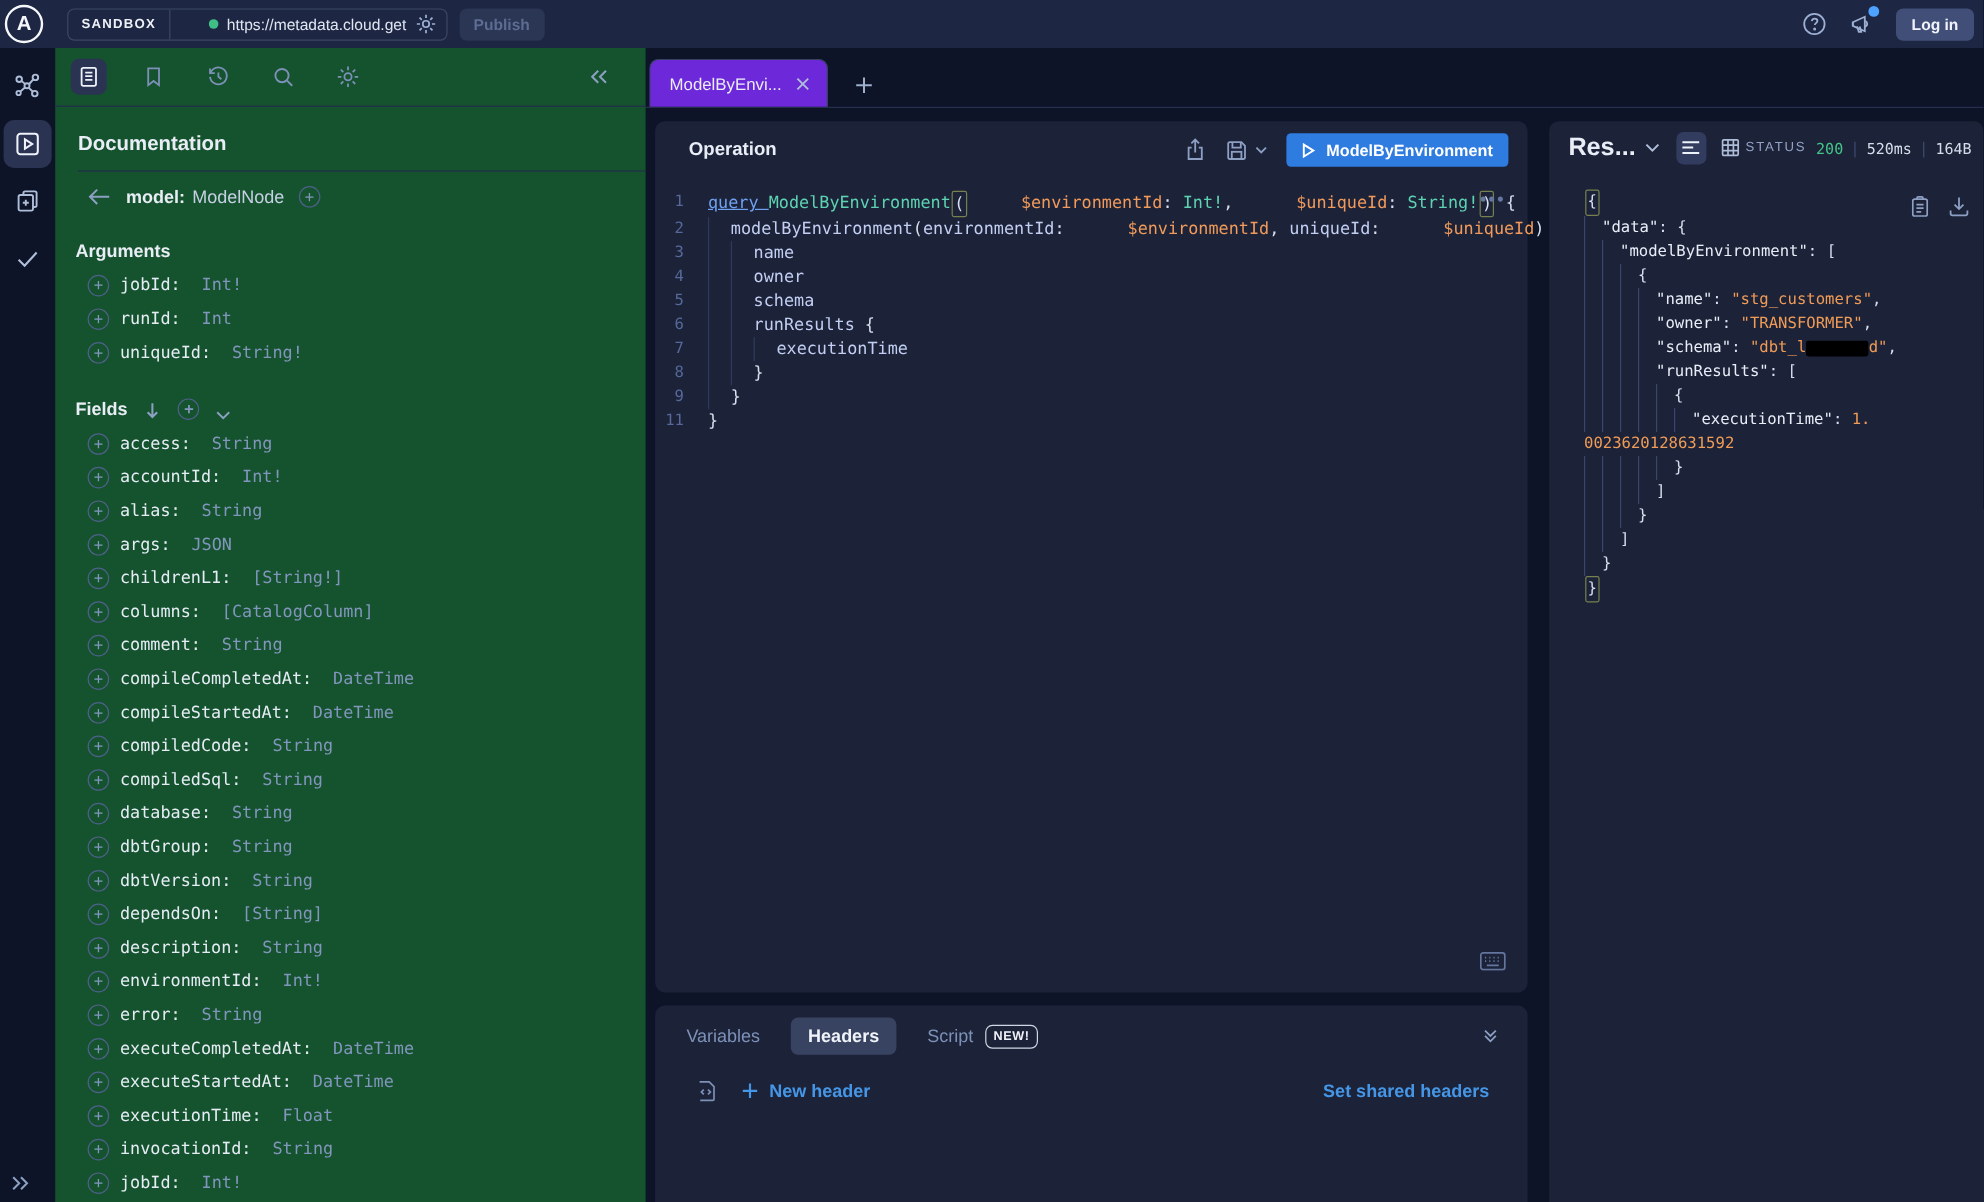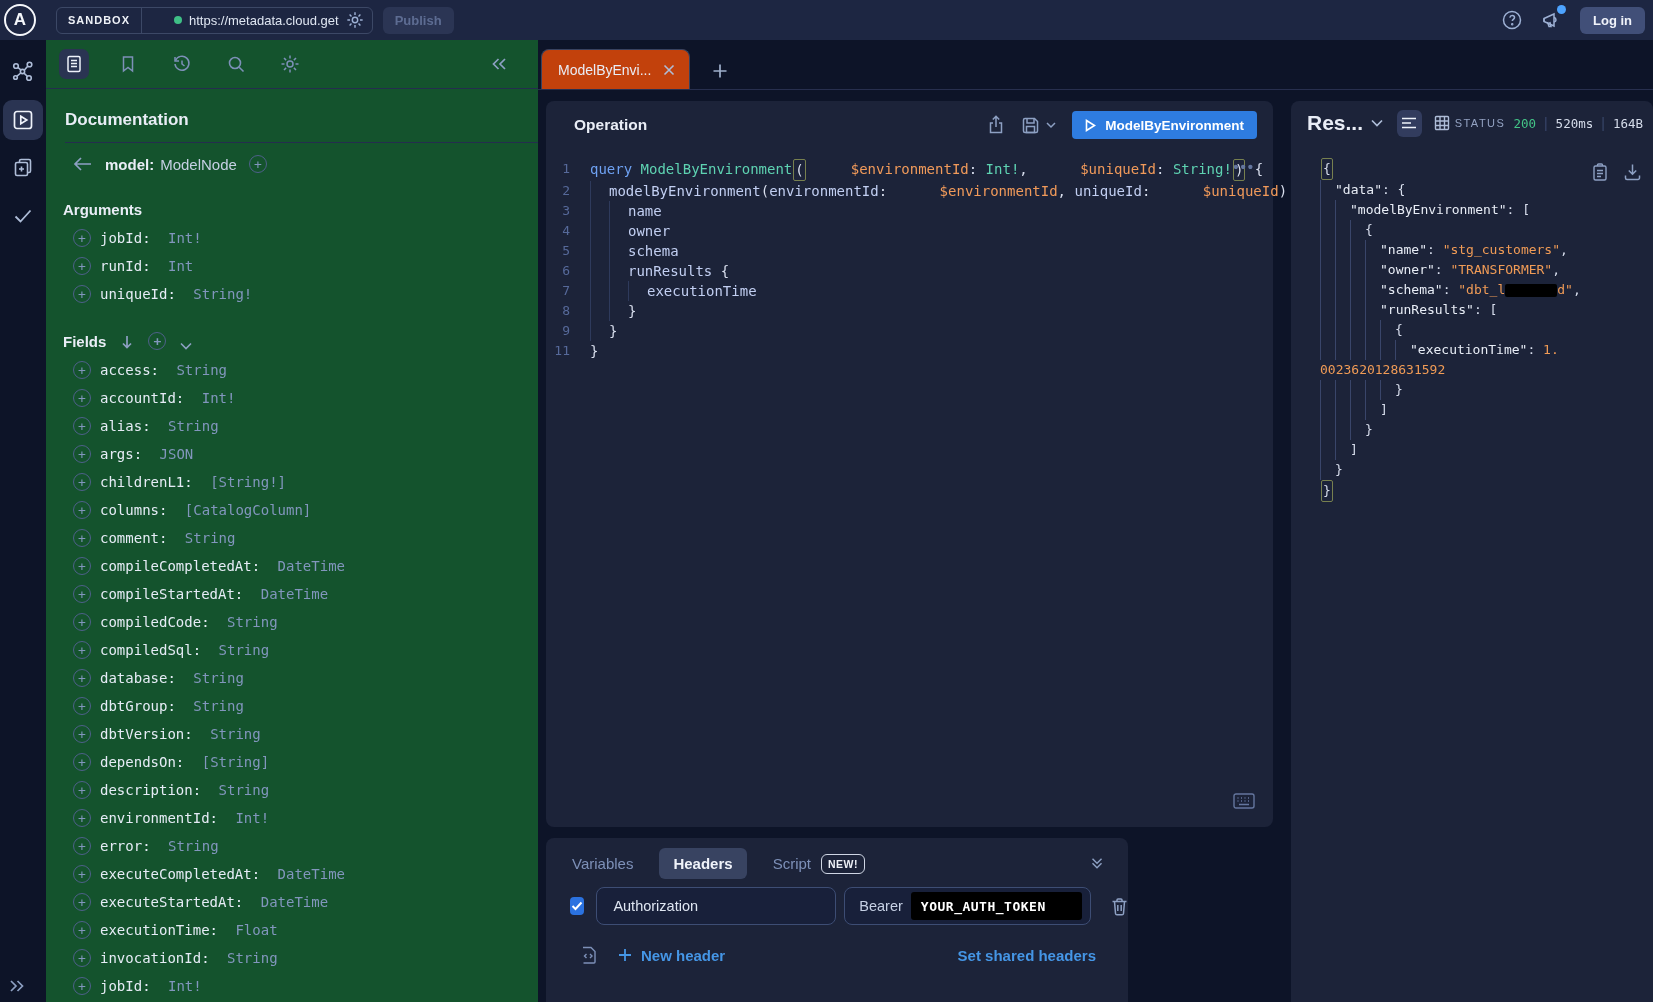--- a/index.html
+++ b/index.html
@@ -42,47 +42,47 @@
   .crumb-type { font-size:15px; color:#c6d0e4; margin-left:-6px; }
   .sec-title { font-size:15px; font-weight:bold; padding:24px 0 6px 17px; display:flex; align-items:flex-end; gap:14px; }
   .sec-ic { color:#8da0c3; }
   .drow { display:flex; align-items:center; gap:9px; padding-left:27px; height:28px; }
   .plus { width:18px; height:18px; min-width:18px; border:1.5px solid #4e608a; border-radius:50%; color:#8296bd; display:inline-flex; align-items:center; justify-content:center; font-size:13px; line-height:1; font-family:"DejaVu Sans Mono", monospace; }
   .dn { font-family:"DejaVu Sans Mono", monospace; font-size:14px; color:#e6ecf6; white-space:pre; }
   .dt { font-family:"DejaVu Sans Mono", monospace; font-size:14px; color:#8296bd; white-space:pre; }
 
   
   .tabbar { position:absolute; left:538px; top:40px; width:1115px; height:50px; border-bottom:1px solid #272f4e; display:flex; align-items:flex-end; }
-  .etab { margin-left:3px; height:40px; display:flex; align-items:center; gap:12px; padding:0 14px 0 16px; background:#c2410c; border:1px solid #38425f; border-bottom:none; border-radius:8px 8px 0 0; }
+  .etab { margin-left:3px; height:40px; display:flex; align-items:center; gap:12px; padding:0 14px 0 16px; background:#6d28d9; border:1px solid #38425f; border-bottom:none; border-radius:8px 8px 0 0; }
   .etab-title { font-size:14px; color:#e9edf6; }
   .etab-close { color:#aebdd8; }
   .newtab { margin-left:22px; margin-bottom:10px; color:#9fb0cc; }
 
   
   .op { position:absolute; left:546px; top:101px; width:727px; height:726px; background:#1c2339; border-radius:8px; }
   .op-head { height:48px; display:flex; align-items:center; padding:0 16px 0 28px; }
   .op-title { font-size:15.5px; font-weight:bold; }
   .op-actions { margin-left:auto; display:flex; align-items:center; gap:16px; }
   .op-ic { color:#8da0c3; display:flex; align-items:center; }
   .run-btn { display:flex; align-items:center; gap:9px; background:#2e7ce0; border:none; border-radius:4px; height:28px; padding:0 13px; color:#fff; font-size:13.5px; font-weight:bold; }
   .op-dots { position:absolute; right:18px; top:57px; color:#64769e; font-size:15px; font-weight:bold; letter-spacing:2px; }
   .code { margin-top:10px; }
   .cl { display:flex; white-space:pre; font-family:"DejaVu Sans Mono", monospace; font-size:14px; line-height:20px; }
   .ln { width:44px; min-width:44px; text-align:right; padding-right:20px; color:#56699a; font-size:13px; }
   .lc { display:flex; }
   .g { display:inline-block; width:19px; min-width:19px; border-left:1px solid #2e3a5c; }
   .jg { display:inline-block; width:15px; min-width:15px; border-left:1px solid #39456a; }
-  .tok-k { color:#6ea1f2; } .tok-o { color:#5ed3b2; } .tok-v { color:#f19a5a;padding-left:44px; } .tok-t { color:#5ed3b2; }
+  .tok-k { color:#6ea1f2;text-decoration:underline; } .tok-o { color:#5ed3b2; } .tok-v { color:#f19a5a;padding-left:44px; } .tok-t { color:#5ed3b2; }
   .tok-p { color:#d9dfee; } .tok-f { color:#c2cff2; } .tok-q { color:#e8edf6; } .tok-s { color:#f09b56; } .tok-num { color:#f09b56; }
   .tok-hb { color:#d9dfee; border:1px solid #77804f; border-radius:2px; padding:0 1px; margin:0 1px; }
   .tok-x { display:inline-block; width:52px; height:13px; background:#000; border-radius:2px; align-self:center; }
   .kbd-ic { position:absolute; right:18px; bottom:18px; color:#64769e; }
 
   
-  .bp { position:absolute; left:546px; top:838px; width:582px; height:164px; background:#1c2339; border-radius:8px 8px 0 0; }
+  .bp { position:absolute; left:546px; top:838px; width:727px; height:164px; background:#1c2339; border-radius:8px 8px 0 0; }
   .bp-tabs { display:flex; align-items:center; gap:26px; padding:10px 24px 0 26px; }
   .bp-tab { font-size:15px; color:#7d90b8; padding:7px 0; }
   .bp-tab.active { color:#f0f3fa; font-weight:bold; background:#384361; border-radius:6px; padding:7px 14px; }
   .script-wrap { display:flex; align-items:center; gap:10px; }
   .new-badge { font-size:10.5px; font-weight:bold; letter-spacing:0.5px; color:#eef1f7; border:1.5px solid #cfd6e4; border-radius:6px; padding:3px 6px; }
   .bp-collapse { margin-left:auto; color:#8da0c3; }
   .bp-row { display:flex; align-items:center; margin-top:8px; padding-left:24px; }
   .chk { width:18px; height:18px; background:#2b72e0; border-radius:4px; display:flex; align-items:center; justify-content:center; margin-right:12px; }
   .hname { width:296px; height:38px; border:1px solid #3d4d74; border-radius:8px; background:#18203a; display:flex; align-items:center; padding-left:16px; font-size:14.5px; color:#dfe6f2; margin-right:8px; }
   .hval { width:303px; height:38px; border:1px solid #3d4d74; border-radius:8px; background:#18203a; display:flex; align-items:center; padding:0 8px 0 14px; margin-right:20px; }
@@ -461,38 +461,20 @@
     <span class="script-wrap">
       <span class="bp-tab">Script</span>
       <span class="new-badge">NEW!</span>
     </span>
     <span class="bp-collapse">
       <svg width="14" height="14" viewBox="0 0 14 14" fill="none" stroke="currentColor" stroke-width="1.6">
           <path d="M2 3l5 5 5-5M2 8l5 5 5-5" transform="scale(0.9) translate(0.8,-1)"></path>
         </svg>
     </span>
   </div>
-  <div class="bp-row">
-    <span class="chk">
-      <svg width="12" height="10" viewBox="0 0 12 10" fill="none" stroke="#fff" stroke-width="2">
-          <path d="M1.5 5l3 3 6-6.5"></path>
-        </svg>
-    </span>
-    <div class="hname">Authorization</div>
-    <div class="hval">
-      <span class="bearer">Bearer</span>
-      <span class="token-box">YOUR_AUTH_TOKEN</span>
-    </div>
-    <span class="trash">
-      <svg width="17" height="19" viewBox="0 0 17 19" fill="none" stroke="currentColor" stroke-width="1.5">
-          <path d="M1.5 4.5h14M6 4.5V3a1 1 0 0 1 1-1h3a1 1 0 0 1 1 1v1.5M3.5 4.5l1 12a1.5 1.5 0 0 0 1.5 1.3h5a1.5 1.5 0 0 0 1.5-1.3l1-12"></path>
-          <path d="M6.8 8v6M10.2 8v6"></path>
-        </svg>
-    </span>
-  </div>
   <div class="bp-foot">
     <span class="foot-ic">
       <svg width="18" height="20" viewBox="0 0 18 20" fill="none" stroke="currentColor" stroke-width="1.4">
           <path d="M3 2.5h8l4 4V17a1 1 0 0 1-1 1H3.5"></path>
           <path d="M6.5 9l-2 2 2 2M10 9l2 2-2 2"></path>
         </svg>
     </span>
     <span class="linkblue">
       <svg width="14" height="14" viewBox="0 0 14 14" fill="none" stroke="currentColor" stroke-width="1.8">
           <path d="M7 1v12M1 7h12"></path>

